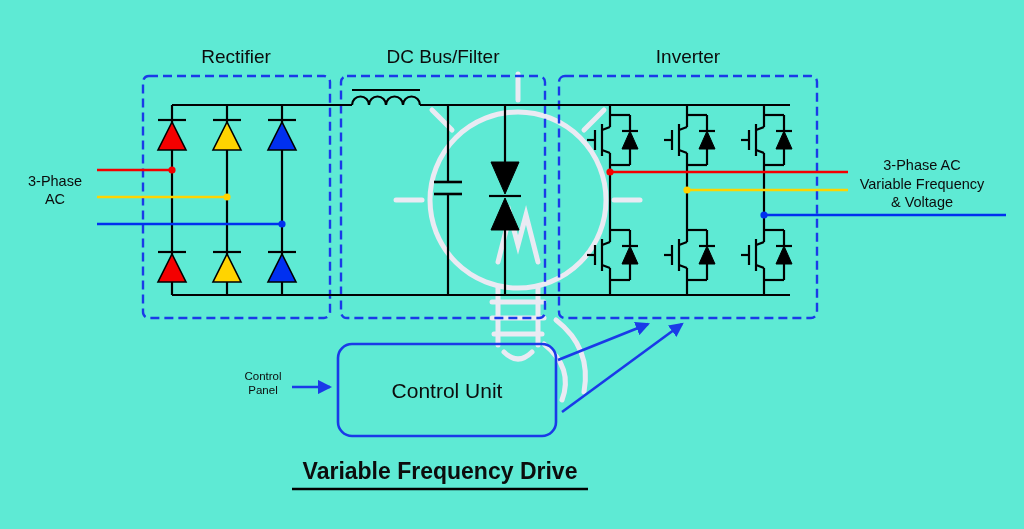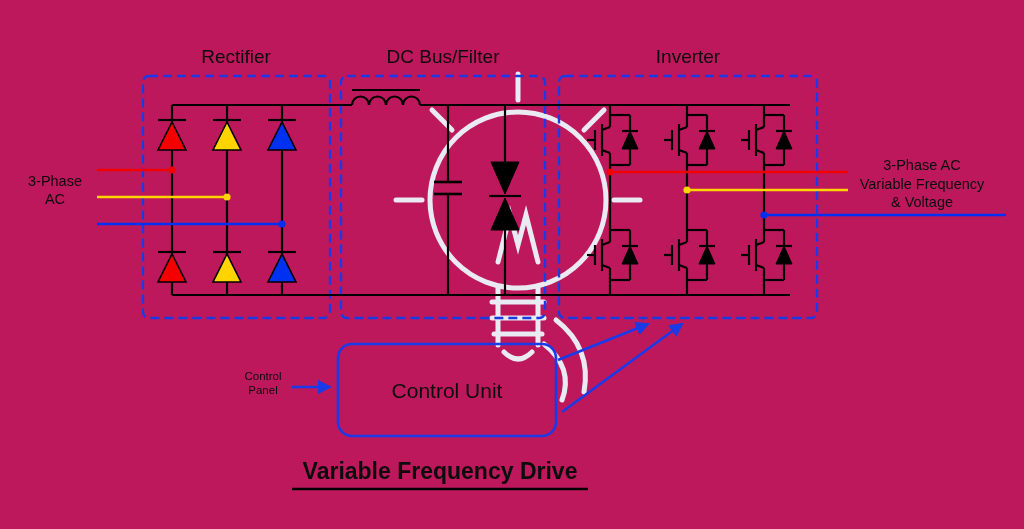--- a/index.html
+++ b/index.html
@@ -4,21 +4,21 @@
 <style>
   :root{
     --phase-red:#f40000;
     --phase-yellow:#ffd400;
     --phase-blue:#0030f0;
     --box-blue:#1a3ae8;
     --wire-black:#000000;
     --watermark-gray:#eaeaf3;
   }
   html,body{margin:0;padding:0;background:#ffffff;}
-  .canvas{position:relative;width:1024px;height:529px;background:#be185d;overflow:hidden;
+  .canvas{position:relative;width:1024px;height:529px;background:#5eead4;overflow:hidden;
           font-family:"Liberation Sans",sans-serif;}
   svg text{font-family:"Liberation Sans",sans-serif;fill:#0c0c0c;}
   .section-label{font-size:19px;text-anchor:middle;}
   .io-label{font-size:14.5px;text-anchor:middle;}
   .tiny-label{font-size:11.5px;text-anchor:middle;}
   .unit-label{font-size:21px;text-anchor:middle;}
   .title-text{font-size:23px;font-weight:bold;text-anchor:middle;}
   .wire{stroke:var(--wire-black);stroke-width:2.2;fill:none;}
   .wire-thick{stroke:var(--wire-black);stroke-width:2.6;fill:none;}
   .dashed-box{fill:none;stroke:var(--box-blue);stroke-width:2.4;stroke-dasharray:9 5;}

